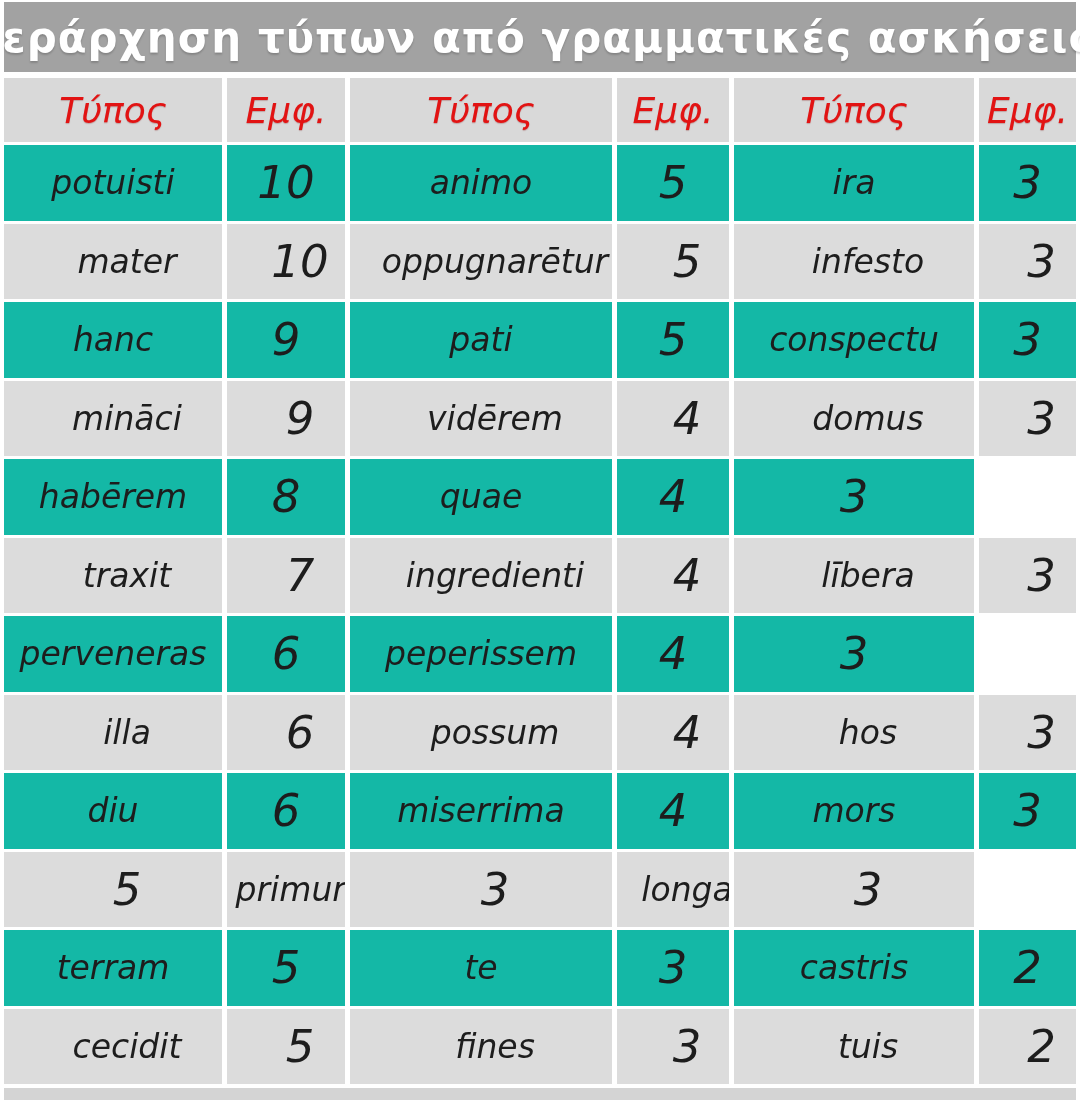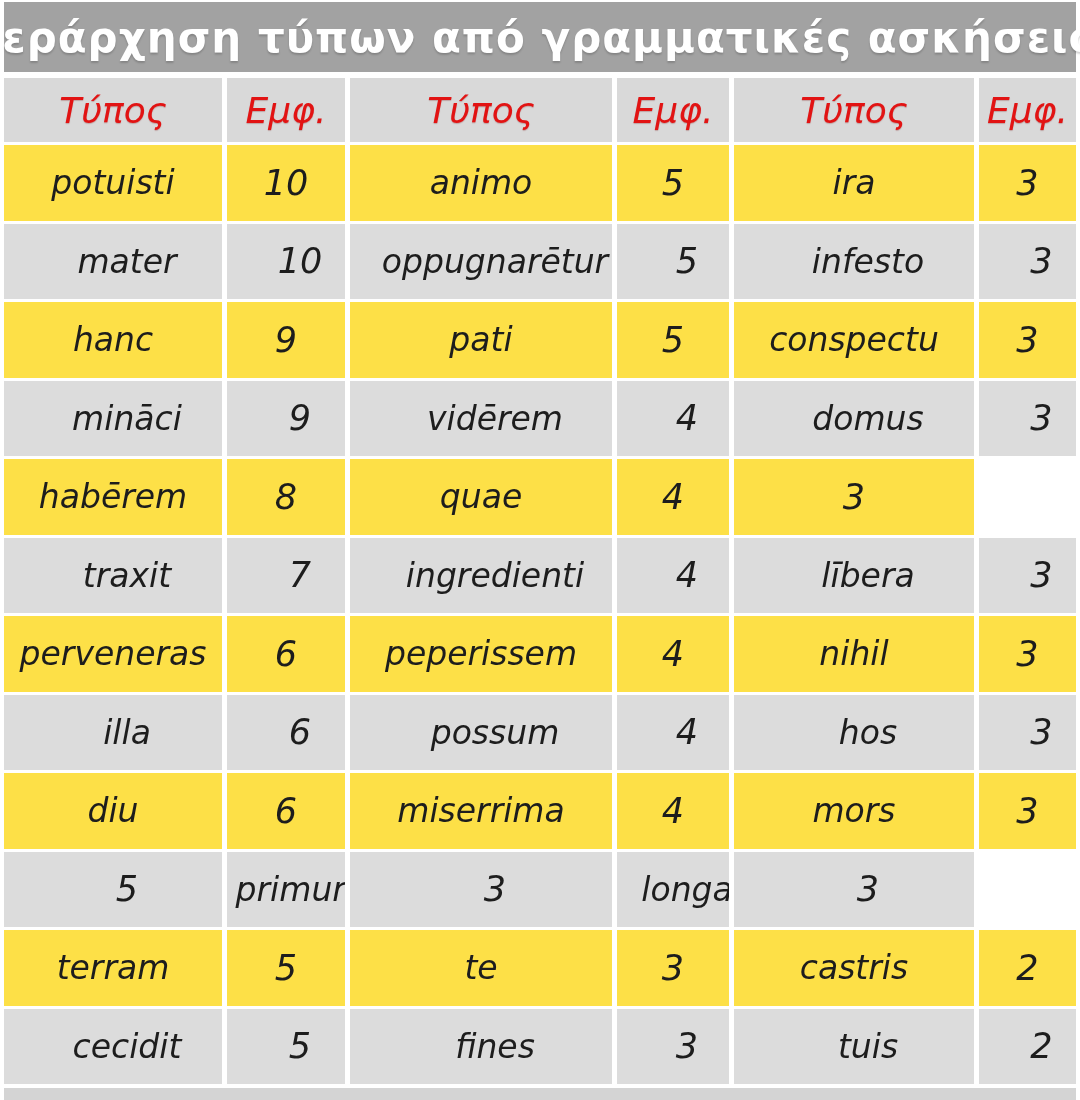--- a/index.html
+++ b/index.html
@@ -57,23 +57,23 @@
     background: #d9d9d9;
     color: #e21313;
     font-size: 36px;
     text-shadow: 0 1px 1px rgba(120,0,0,0.25);
   }
   .drow {
     height: 75.5px;
     margin-bottom: 3px;
   }
   .drow:last-child { margin-bottom: 0; text-align: right; }
-  .drow.light .cell { background: #fde047; }
+  .drow.light .cell { background: #14b8a6; }
   .drow.dark  .cell { background: #dcdcdc; padding-left: 28px; }
-  .cell.num { font-size: 35px; }
+  .cell.num { font-size: 45px; }
   .bottom-strip {
     margin-top: 4px;
     height: 12px;
     background: #d4d4d4;
   }
 </style>
 </head>
 <body>
 
 <div class="slide">
@@ -137,21 +137,20 @@
           <div class="cell word">ingredienti</div>
           <div class="cell num">4</div>
           <div class="cell word">lībera</div>
           <div class="cell num">3</div>
         </div>
         <div class="row drow light">
           <div class="cell word">perveneras</div>
           <div class="cell num">6</div>
           <div class="cell word">peperissem</div>
           <div class="cell num">4</div>
-          <div class="cell word">nihil</div>
           <div class="cell num">3</div>
         </div>
         <div class="row drow dark">
           <div class="cell word">illa</div>
           <div class="cell num">6</div>
           <div class="cell word">possum</div>
           <div class="cell num">4</div>
           <div class="cell word">hos</div>
           <div class="cell num">3</div>
         </div>

